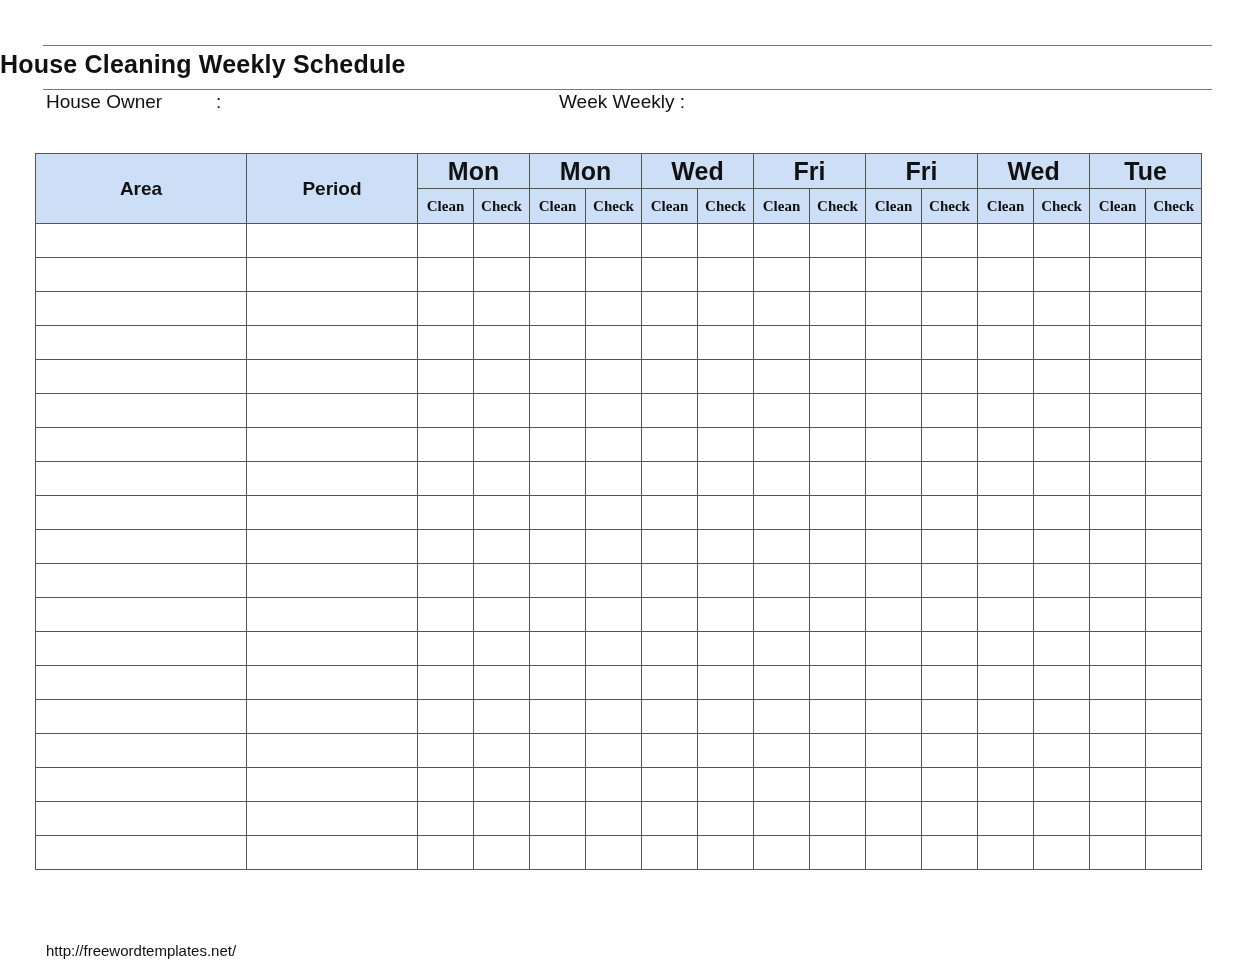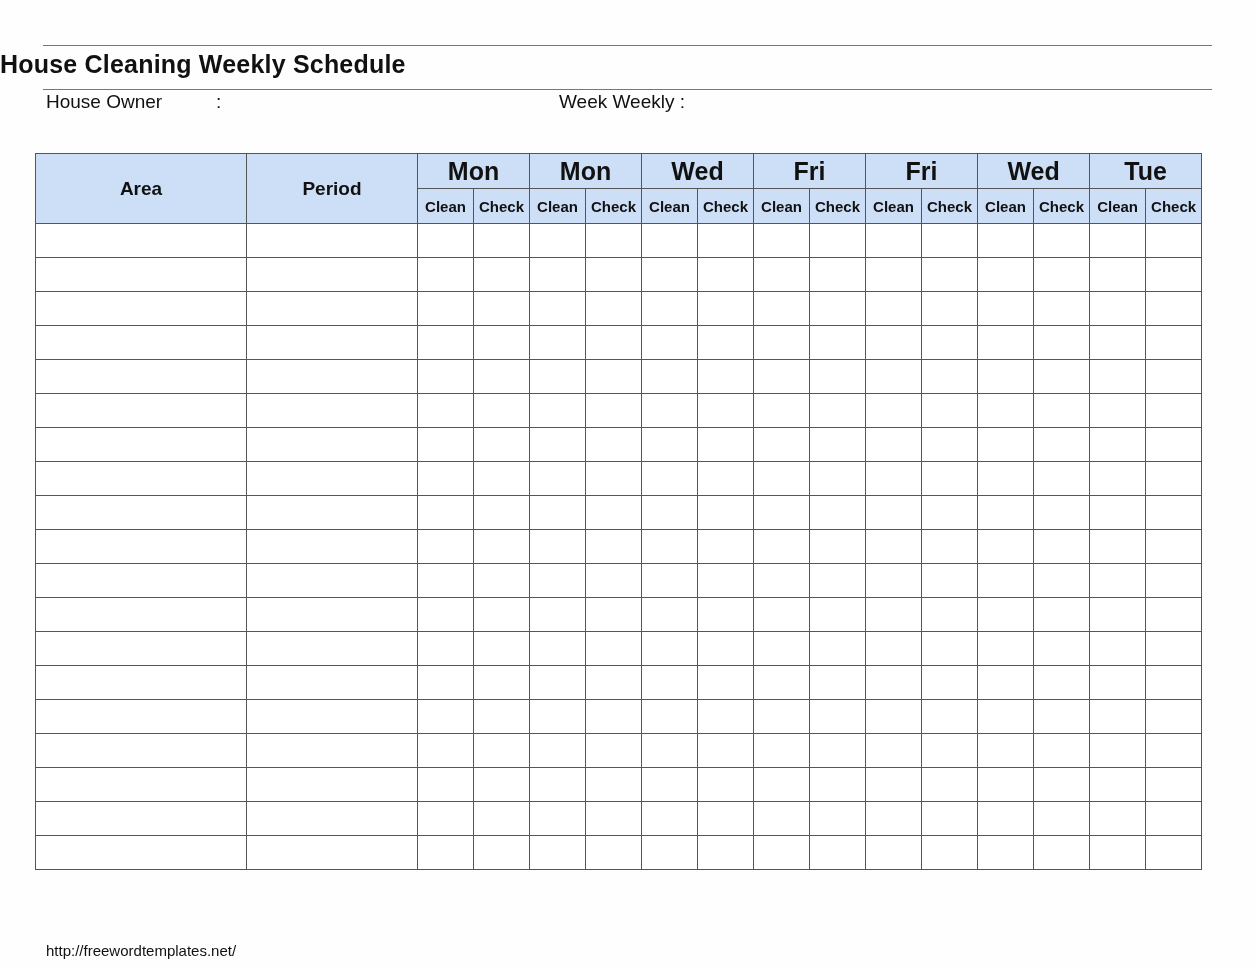--- a/index.html
+++ b/index.html
@@ -5,21 +5,21 @@
   html, body { margin:0; padding:0; background:#fefefe; }
   body { width:1255px; height:970px; position:relative; font-family:"Liberation Sans", sans-serif; color:#111; overflow:hidden; }
   .hr { position:absolute; left:43px; width:1169px; height:0; border-top:1.5px solid #777; }
   .title { position:absolute; left:0; width:1025px; top:50px; text-align:left; font-weight:bold; font-size:25px; letter-spacing:0.2px; }
   .field { position:absolute; top:91px; font-size:19px; }
   table { position:absolute; left:35px; top:153px; border-collapse:collapse; table-layout:fixed; width:1167px; }
   td, th { border:1.3px solid #555; padding:0; }
   th { background:#cddff6; font-weight:bold; text-align:center; }
   .h1 th.day { height:34px; font-size:25px; }
   .h1 th.big { font-size:19px; }
-  .h2 th { height:34px; font-size:15px; }
+  .h2 th { height:34px; font-size:15px;font-family:Liberation Serif, serif; }
   tbody td { height:33px; background:#fff; }
   .footer { position:absolute; left:46px; top:942px; font-size:15px; }
 </style>
 </head>
 <body>
 
 <div class="hr" style="top:45px"></div>
 <div class="title">House Cleaning Weekly Schedule</div>
 <div class="hr" style="top:89px"></div>
 

